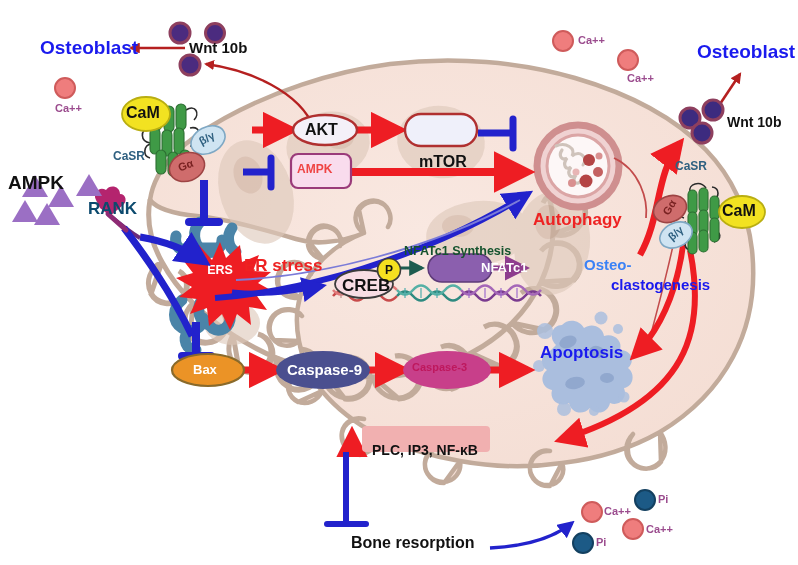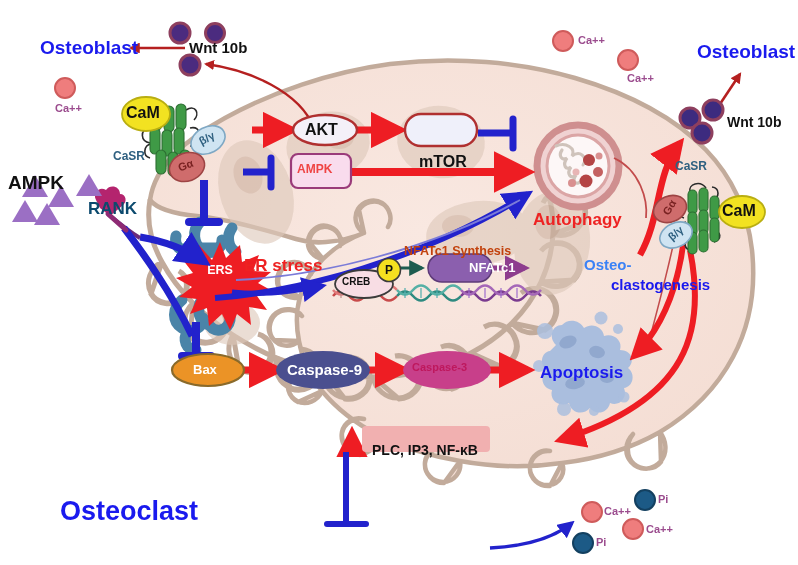--- a/index.html
+++ b/index.html
@@ -456,26 +456,26 @@
 <div class="lbl" style="left:178px;top:160px;font-size:11px;color:#7a2222;transform:rotate(-20deg);">Gα</div>
 <div class="lbl" style="left:199px;top:133px;font-size:11px;color:#2f6080;transform:rotate(-28deg);">β/γ</div>
 <div class="lbl" style="left:662px;top:202px;font-size:11px;color:#7a2222;transform:rotate(-60deg);">Gα</div>
 <div class="lbl" style="left:668px;top:228px;font-size:11px;color:#2f6080;transform:rotate(-40deg);">β/γ</div>
 
 <div class="lbl" style="left:305px;top:122px;font-size:16px;color:#111;">AKT</div>
 <div class="lbl" style="left:419px;top:122px;font-size:16px;color:#111;margin-top:32px;">mTOR</div>
 <div class="lbl" style="left:297px;top:163px;font-size:12px;color:#ef4444;">AMPK</div>
 <div class="lbl" style="left:533px;top:211px;font-size:17px;color:#ee2222;">Autophagy</div>
 <div class="lbl" style="left:244px;top:257px;font-size:17px;color:#ee2222;">ER stress</div>
-<div class="lbl" style="left:342px;top:277px;font-size:10px;color:#111;">CREB</div>
+<div class="lbl" style="left:342px;top:277px;font-size:17px;color:#111;">CREB</div>
 <div class="lbl" style="left:385px;top:264px;font-size:12px;color:#111;">P</div>
-<div class="lbl" style="left:404px;top:245px;font-size:12.5px;color:#c2410c;">NFATc1 Synthesis</div>
-<div class="lbl" style="left:423px;top:261px;font-size:13px;color:#ffffff;padding-left:46px;">NFATc1</div>
+<div class="lbl" style="left:404px;top:245px;font-size:12.5px;color:#14532d;">NFATc1 Synthesis</div>
+<div class="lbl" style="left:435px;top:261px;font-size:13px;color:#ffffff;padding-left:46px;">NFATc1</div>
 <div class="lbl" style="left:584px;top:257px;font-size:15px;color:#3b82f6;">Osteo-</div>
 <div class="lbl" style="left:574px;top:277px;font-size:15px;color:#1a1aee;margin-left:37px;">clastogenesis</div>
 <div class="lbl" style="left:193px;top:363px;font-size:13px;color:#ffffff;">Bax</div>
 <div class="lbl" style="left:287px;top:362px;font-size:15px;color:#ffffff;">Caspase-9</div>
 <div class="lbl" style="left:412px;top:362px;font-size:11px;color:#be185d;">Caspase-3</div>
-<div class="lbl" style="left:540px;top:364px;font-size:17px;color:#1a1aee;">Apoptosis</div>
+<div class="lbl" style="left:540px;top:344px;font-size:17px;color:#1a1aee;">Apoptosis</div>
 <div class="lbl" style="left:372px;top:443px;font-size:14px;color:#111;">PLC, IP3, NF-κB</div>
-<div class="lbl" style="left:60px;top:498px;font-size:27px;color:#1a1aee;">Osteoclast</div>
+<div class="lbl" style="left:351px;top:535px;font-size:16px;color:#111;">Bone resorption</div>
 
 </div>
 
 </body></html>

